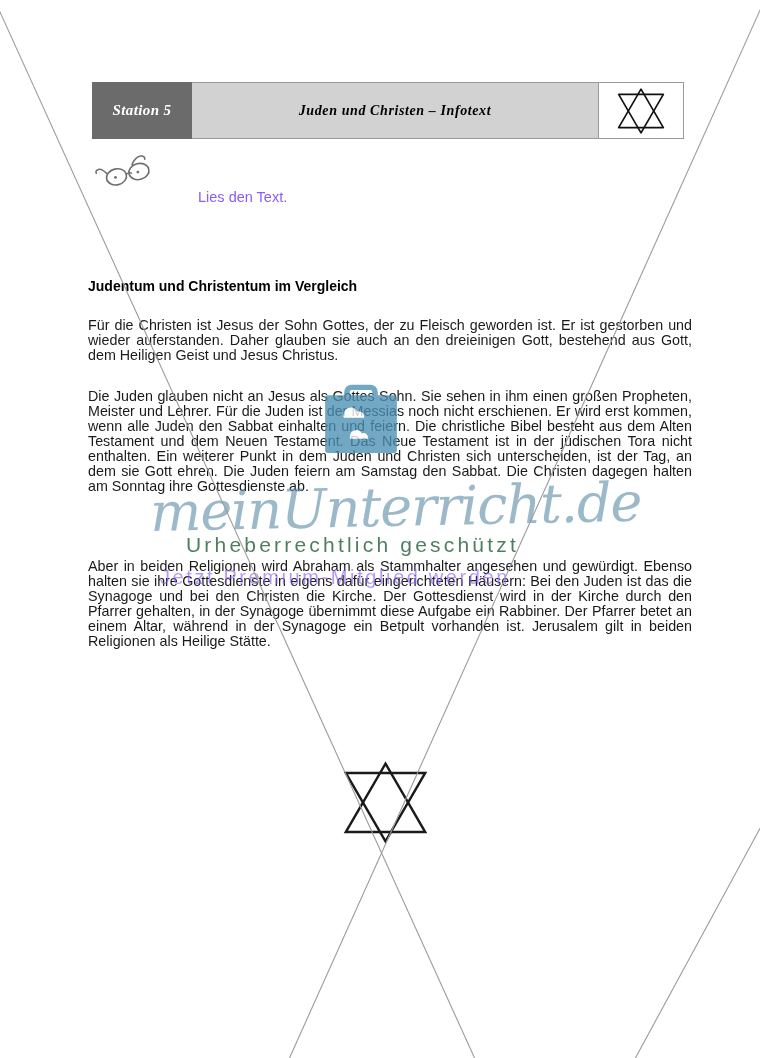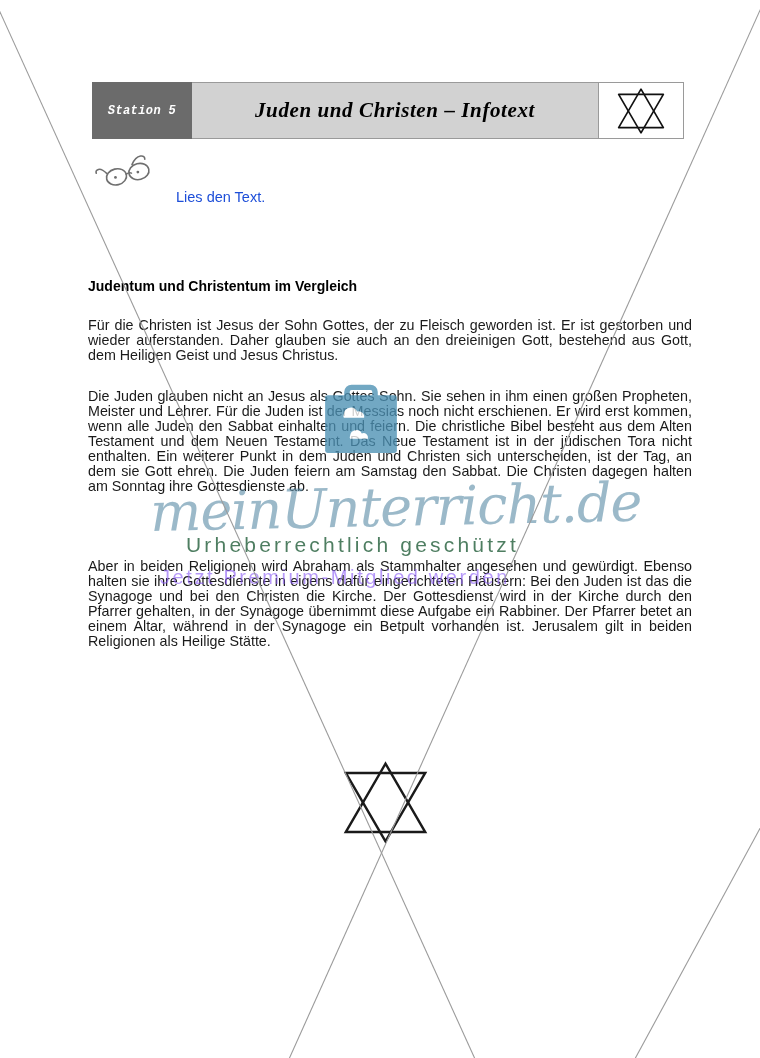--- a/index.html
+++ b/index.html
@@ -42,41 +42,41 @@
     width: 100px;
     background: #6b6b6b;
     display: flex;
     align-items: center;
     justify-content: center;
     border: 1px solid #6b6b6b;
     box-sizing: border-box;
   }
   #station-label {
     color: #ffffff;
-    font-family: Liberation Mono, monospace;
+    font-family: Liberation Serif, serif;
     font-style: italic;
     font-weight: bold;
-    font-size: 12px;
+    font-size: 15px;
     letter-spacing: .4px;
   }
   #title-box {
     flex: 1;
     background: #d2d2d2;
     display: flex;
     align-items: center;
     justify-content: center;
     border-top: 1px solid #9a9a9a;
     border-bottom: 1px solid #9a9a9a;
     box-sizing: border-box;
   }
   #title-label {
     font-family: "Liberation Serif", serif;
     font-style: italic;
     font-weight: bold;
-    font-size: 21px;
+    font-size: 14px;
     color: #000000;
     letter-spacing: .6px;
   }
   #symbol-box {
     width: 86px;
     background: #ffffff;
     border: 1px solid #9a9a9a;
     box-sizing: border-box;
     display: flex;
     align-items: center;
@@ -89,25 +89,25 @@
     left: 92px;
     top: 152px;
     width: 64px;
     height: 38px;
     z-index: 3;
   }
 
   
   .instruction {
     position: absolute;
-    left: 176px;
+    left: 198px;
     width: 505px;
     font-size: 14.5px;
     line-height: 20px;
-    color: #1d4ed8;
+    color: #8b5cf6;
     z-index: 3;
   }
   #instruction-1 { top: 187px; }
   #instruction-2 { top: 215px; }
 
   #section-heading {
     position: absolute;
     left: 88px;
     top: 278px;
     font-size: 14px;

